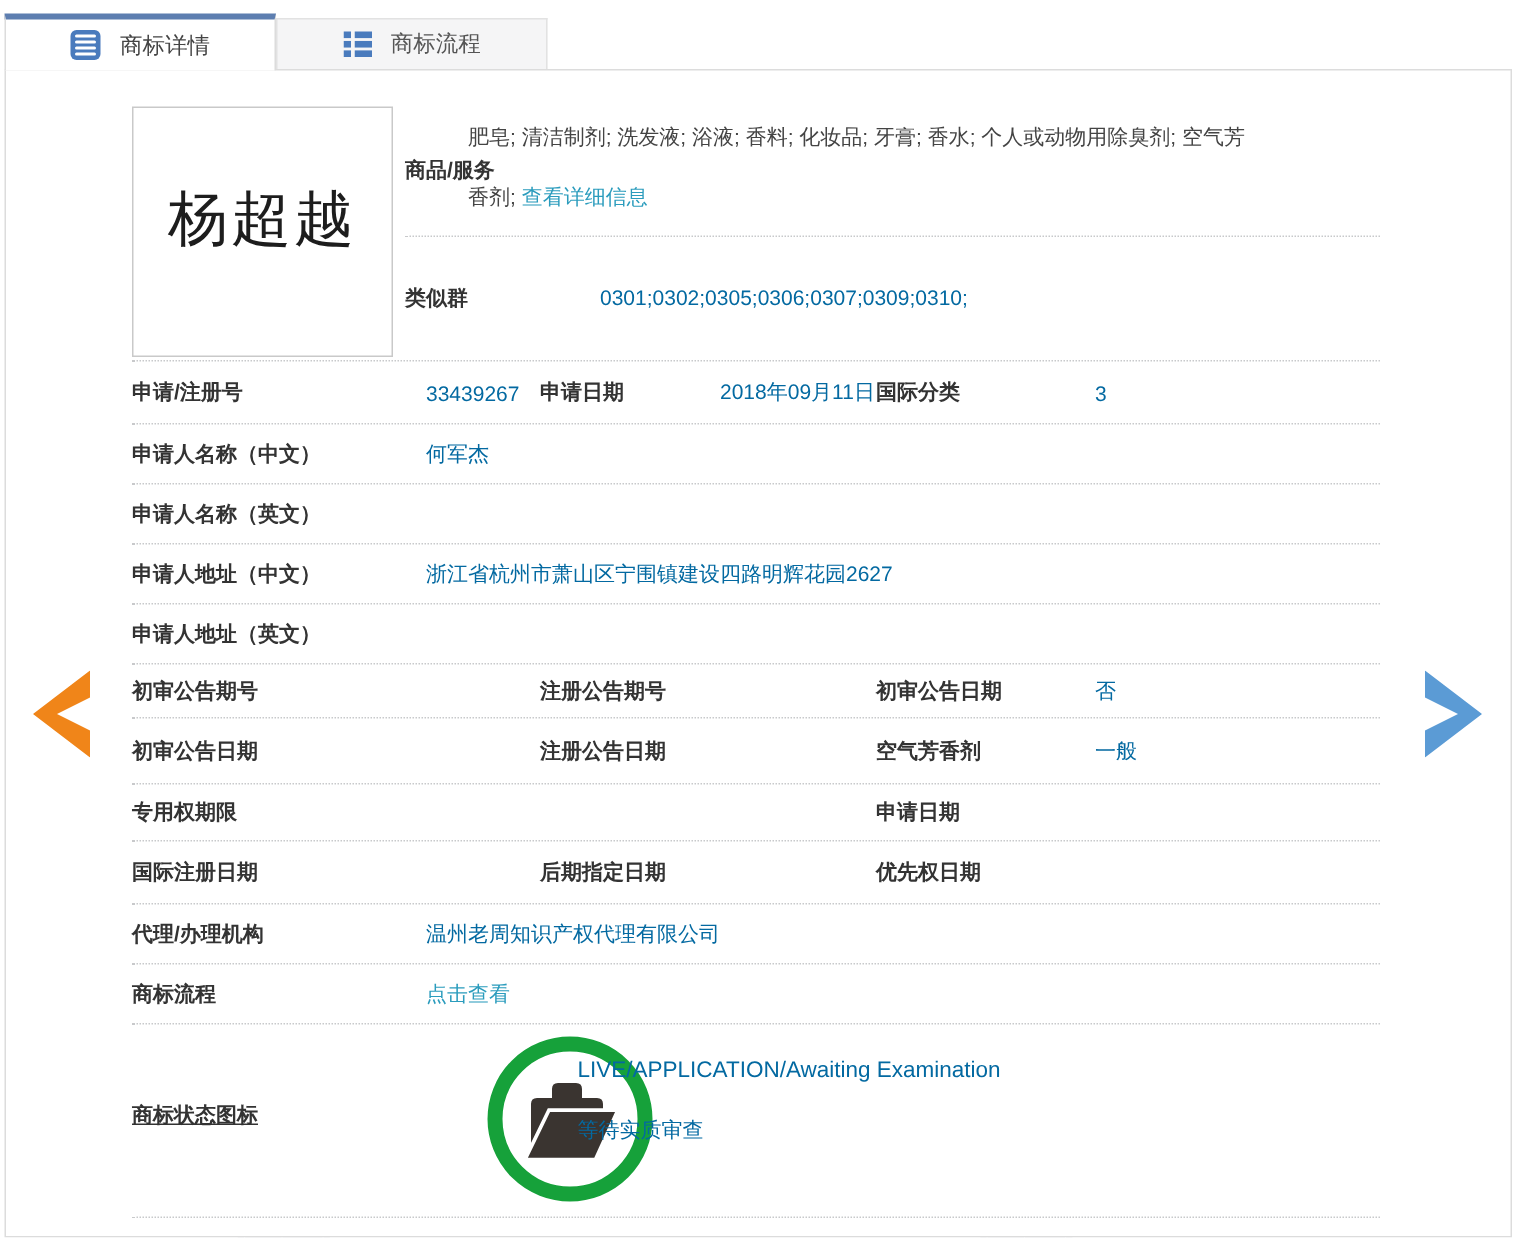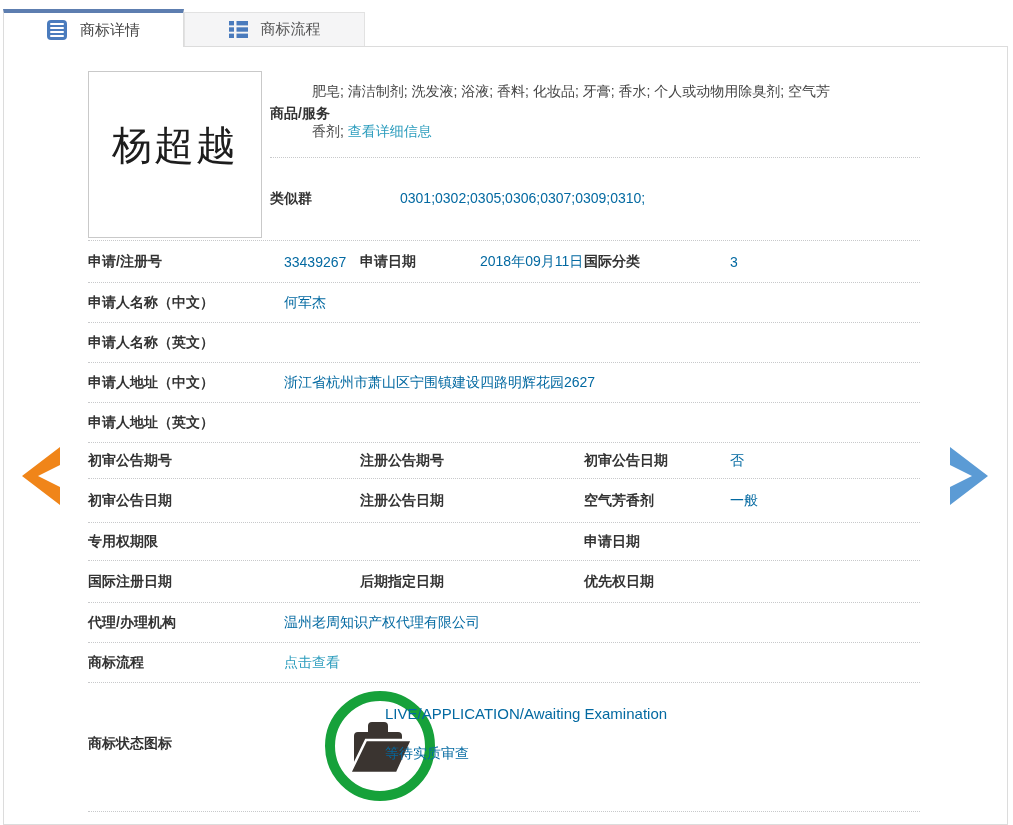--- a/index.html
+++ b/index.html
@@ -187,21 +187,21 @@
     <span class="lbl pos vmid c1l">代理/办理机构</span>
     <span class="val pos vmid c1v">温州老周知识产权代理有限公司</span>
   </div>
 
   <div class="row" style="top:643px; height:40px;">
     <span class="lbl pos vmid c1l">商标流程</span>
     <a class="val pos vmid c1v link">点击查看</a>
   </div>
 
   <div class="row" style="top:683px; height:129px;">
-    <span class="lbl pos" style="left:0; top:52px;">商标状态图标</span>
+    <span class="lbl pos" style="left:0; top:52px;text-decoration:underline;">商标状态图标</span>
     <svg class="status-ring" viewBox="0 0 114 114">
       <circle cx="57" cy="57" r="50" fill="#ffffff" stroke="#16a13a" stroke-width="10"></circle>
       <path d="M31,79 L31,47 Q31,43 35,43 L45,43 L45,37 Q45,33 49,33 L61,33 Q65,33 65,37 L65,43 L75,43 Q79,43 79,47 L79,62 Z" fill="#3a3430"></path>
       <polygon points="43,51 89,51 74,84 27,84" fill="#3a3430" stroke="#ffffff" stroke-width="2.5"></polygon>
     </svg>
     <span class="val pos" style="left:297px; top:22px; font-size:15px;">LIVE/APPLICATION/Awaiting Examination</span>
     <span class="val pos" style="left:297px; top:62px;">等待实质审查</span>
   </div>
 
 </div>

